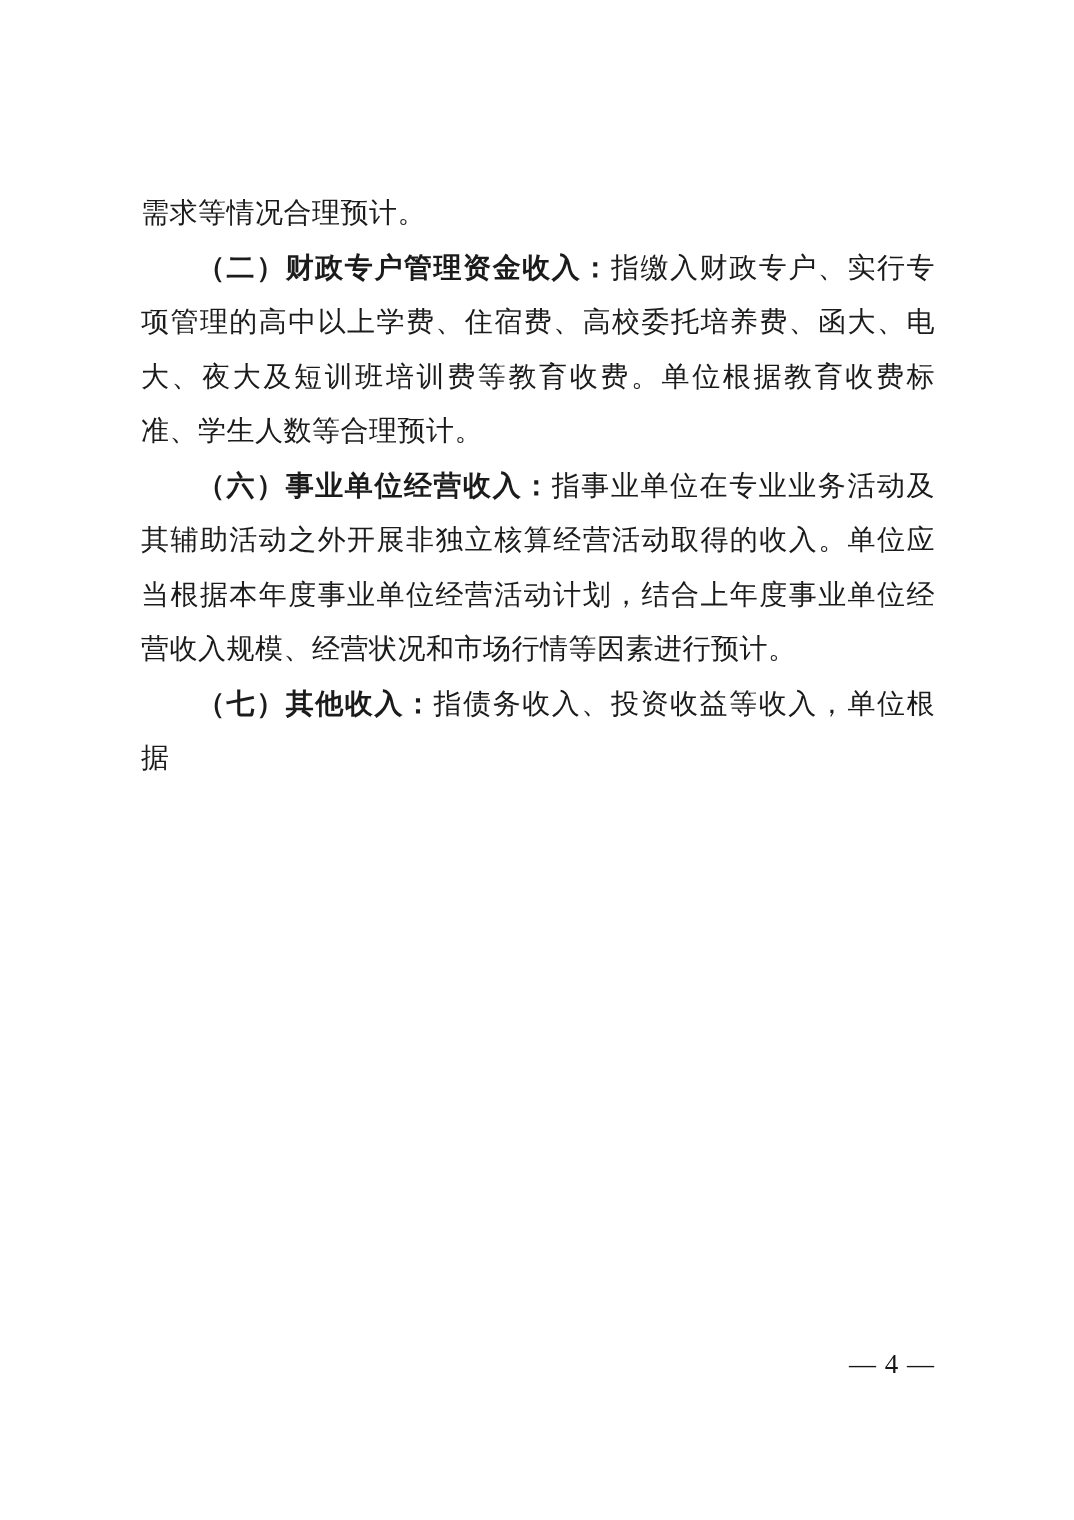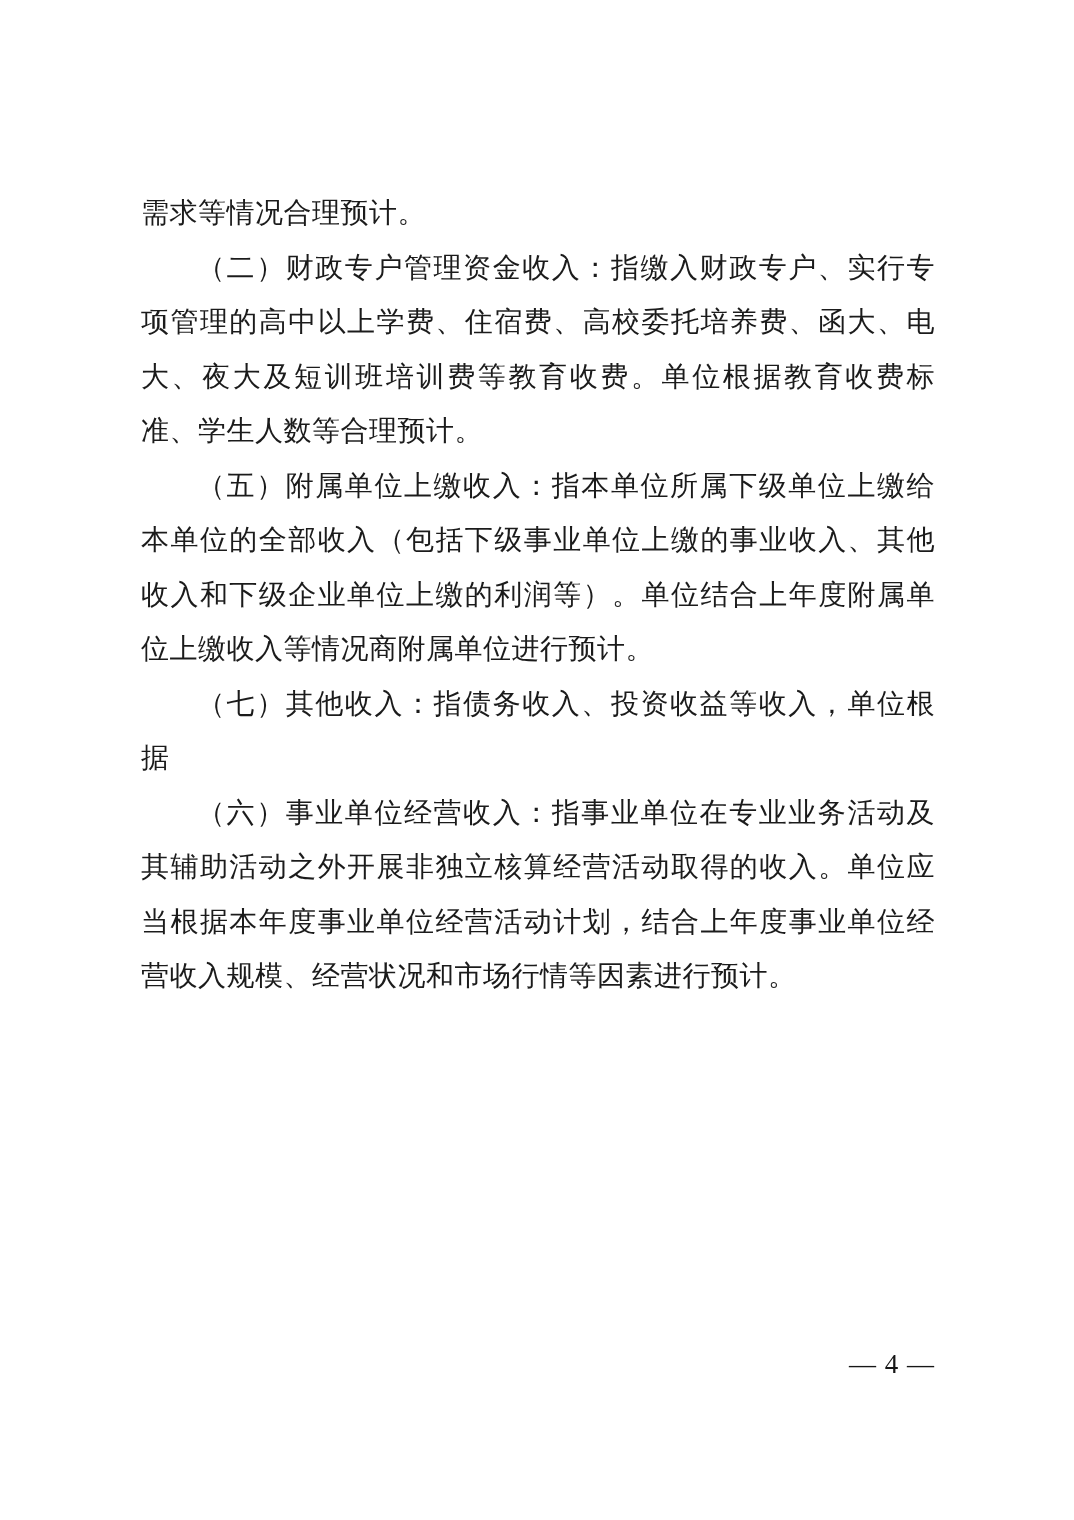--- a/index.html
+++ b/index.html
@@ -26,21 +26,21 @@
   .para {
     font-size: 28px;
     line-height: 54.5px;
     text-align: justify;
     text-justify: inter-character;
     text-indent: 2em;
     letter-spacing: 0.5px;
     word-break: break-all;
   }
   .para.no-indent { text-indent: 0; }
-  .para-head { font-weight: 400; }
+  .para-head { font-weight: 700; }
   .page-number {
     position: absolute;
     right: 139px;
     top: 1349px;
     font-size: 27px;
     letter-spacing: 1px;
     color: #161616;
     font-family: "Liberation Serif", "DejaVu Serif", serif;
   }
 </style>
@@ -48,20 +48,19 @@
 <body>
 
 <div class="page">
   <div class="doc-body">
   <p class="para no-indent"><span class="para-head"></span><span class="para-body">需求等情况合理预计。</span></p>
 
   <p class="para"><span class="para-head">（二）财政专户管理资金收入：</span><span class="para-body">指缴入财政专户、实行专项管理的高中以上学费、住宿费、高校委托培养费、函大、电大、夜大及短训班培训费等教育收费。单位根据教育收费标准、学生人数等合理预计。</span></p>
 
 
 
-  <p class="para"><span class="para-head">（五）附属单位上缴收入：</span><span class="para-body">指本单位所属下级单位上缴给本单位的全部收入（包括下级事业单位上缴的事业收入、其他收入和下级企业单位上缴的利润等）。单位结合上年度附属单位上缴收入等情况商附属单位进行预计。</span></p>
+
+  <p class="para"><span class="para-head">（六）事业单位经营收入：</span><span class="para-body">指事业单位在专业业务活动及其辅助活动之外开展非独立核算经营活动取得的收入。单位应当根据本年度事业单位经营活动计划，结合上年度事业单位经营收入规模、经营状况和市场行情等因素进行预计。</span></p>
 
   <p class="para"><span class="para-head">（七）其他收入：</span><span class="para-body">指债务收入、投资收益等收入，单位根据</span></p>
-
-  <p class="para"><span class="para-head">（六）事业单位经营收入：</span><span class="para-body">指事业单位在专业业务活动及其辅助活动之外开展非独立核算经营活动取得的收入。单位应当根据本年度事业单位经营活动计划，结合上年度事业单位经营收入规模、经营状况和市场行情等因素进行预计。</span></p>
 </div>
   <div class="page-number">— 4 —</div>
 </div>
 
 </body></html>

